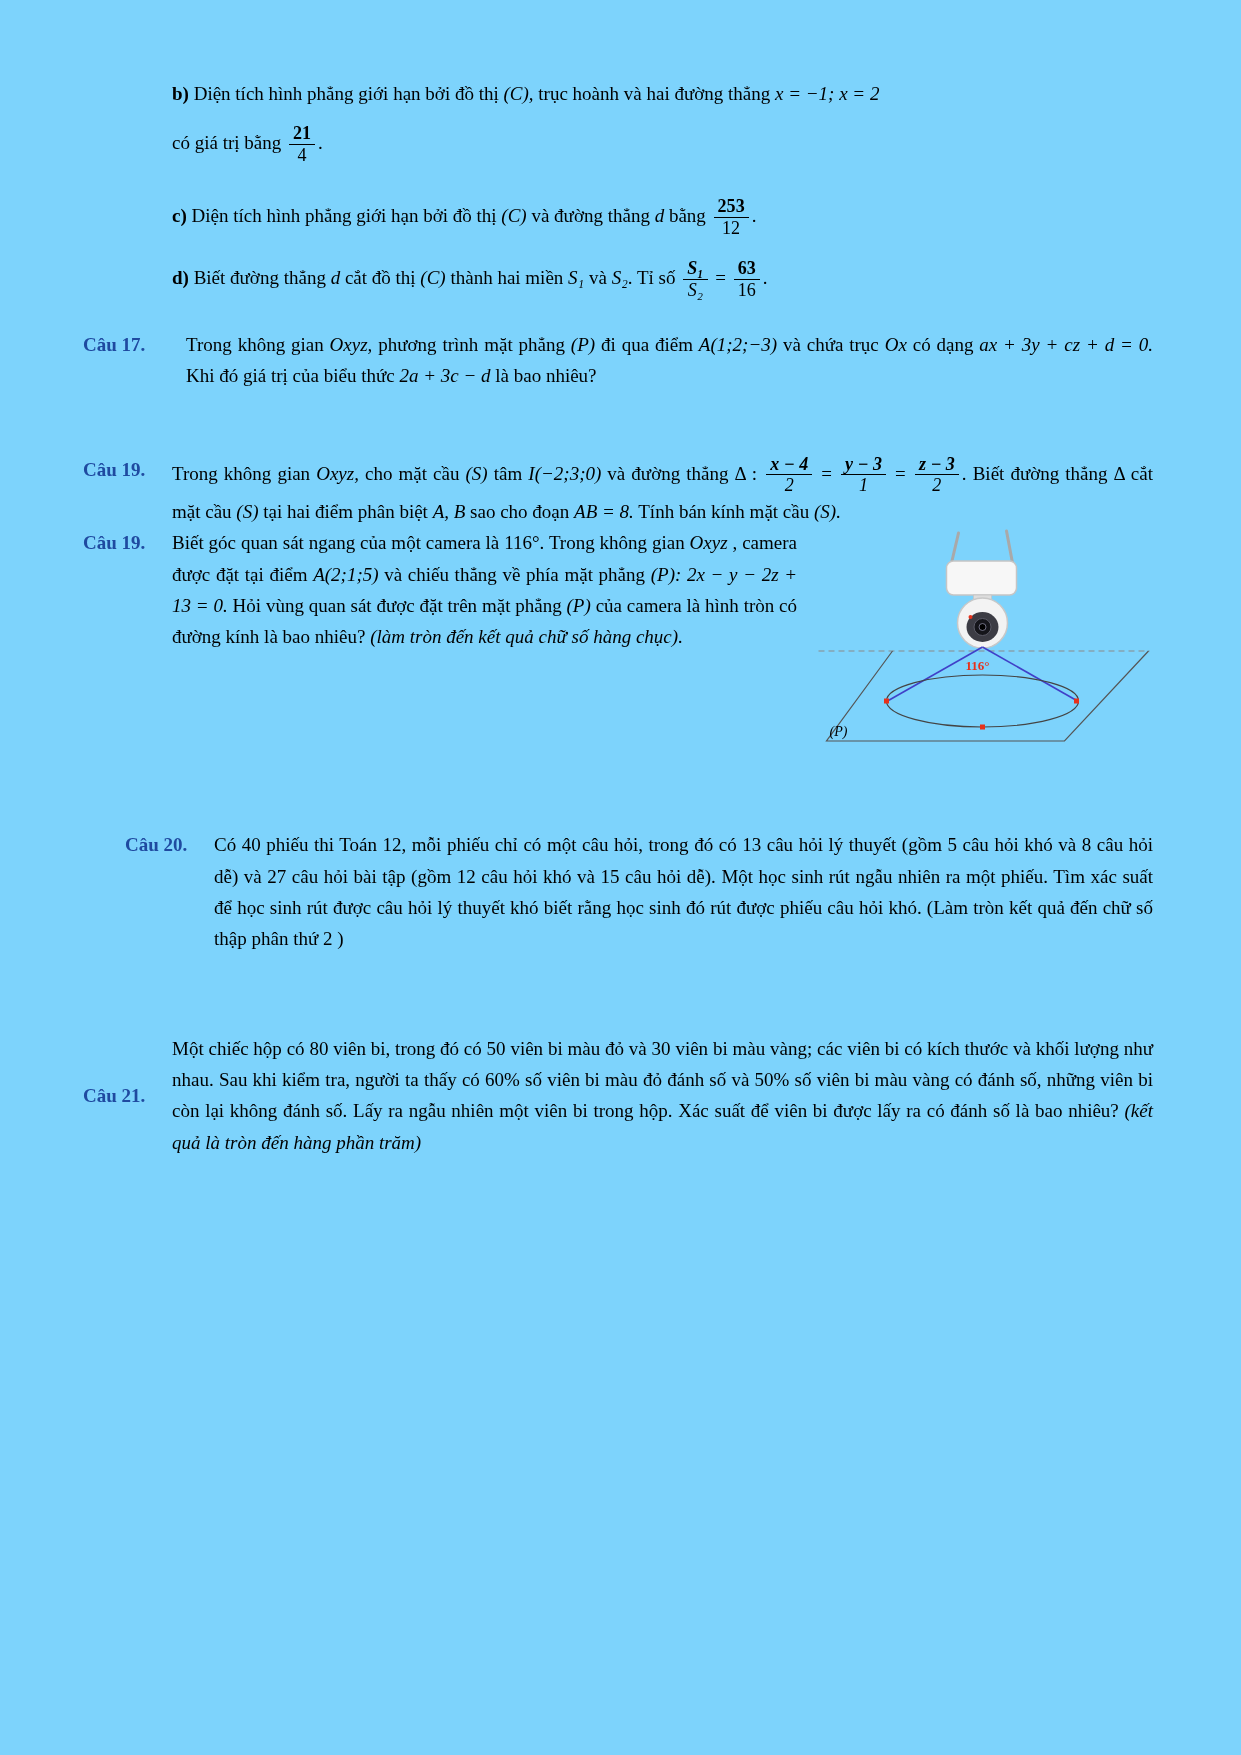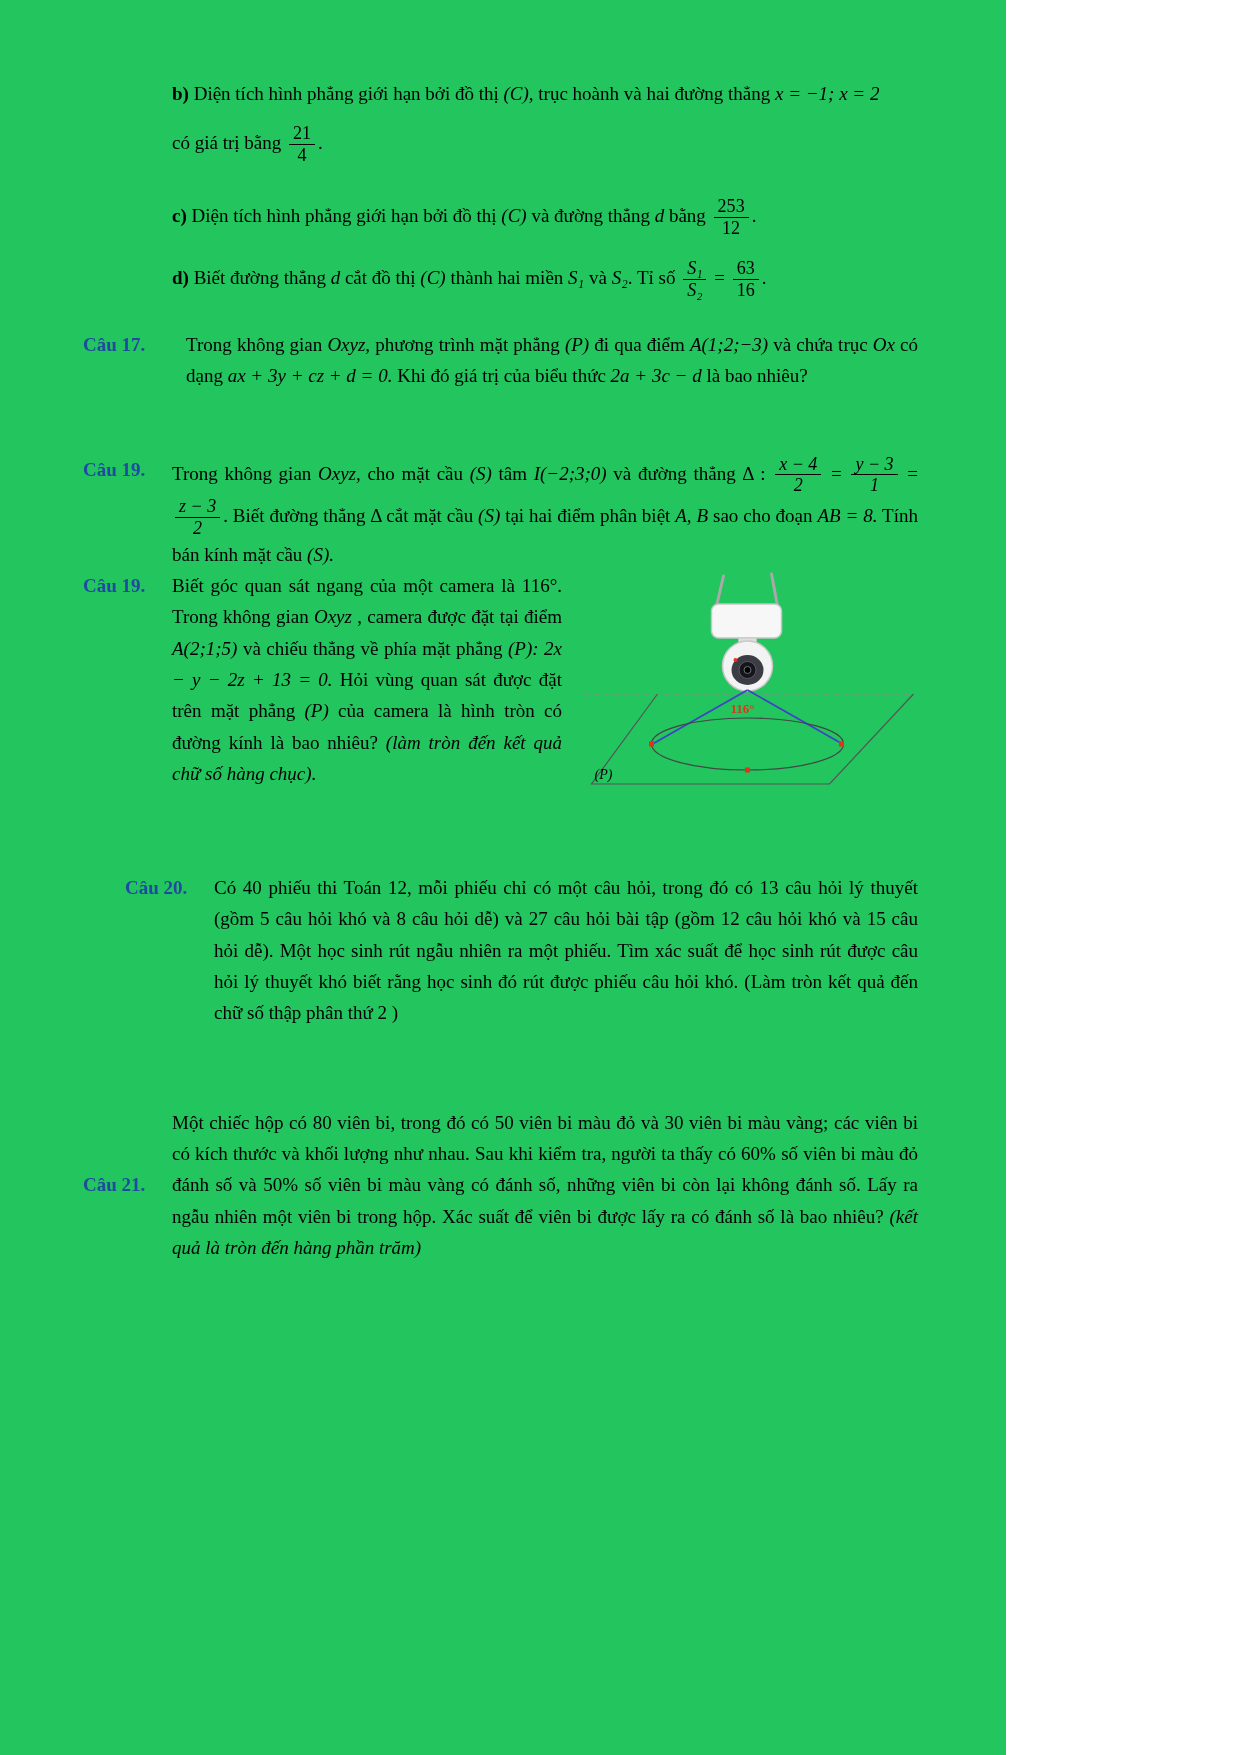--- a/index.html
+++ b/index.html
@@ -2,42 +2,42 @@
 <html style="--label-blue: #1f4aa0; --angle-red: #e8311a; --cone-blue: #4040c8;"><head>
 <meta charset="utf-8">
 <style>
   :root{
     --label-blue:#1f4aa0;
     --angle-red:#e8311a;
     --cone-blue:#4040c8;
   }
   html,body{margin:0;padding:0;background:#ffffff;}
   .doc{
-    width:1006px;
+    width:1241px;
     min-height:1755px;
     box-sizing:border-box;
     padding:78px 88px 40px 83px;
     font-family:"Liberation Serif","DejaVu Serif",serif;
     font-size:19px;
     line-height:1.65;
     color:#000;
-    background:#22c55e;
+    background:#7dd3fc;
   }
   .it{font-style:italic;}
   .bd{font-weight:bold;}
   .para{margin:0;}
   .top-items .para{margin-left:89px;text-align:left;}
   .mt-sm{margin-top:14px;}
   .mt-md{margin-top:30px;}
   .mt-d{margin-top:20px;}
   .frac{
     display:inline-flex;flex-direction:column;align-items:center;
     vertical-align:middle;margin:0 3px;line-height:1.15;font-size:0.95em;
   }
-  .frac .num{padding:0 4px;border-bottom:1.4px solid #000;}
+  .frac .num{padding:0 4px;border-bottom:1.4px solid #000;font-weight:bold;}
   .frac .den{padding:0 4px;}
   .section-heading{
     margin:52px 0 0 0;
     font-size:20px;
     font-weight:bold;
     color:#000;
   }
   .question{display:flex;align-items:flex-start;}
   .q17{margin-top:28px;gap:14px;}
   .q18{margin-top:62px;}

